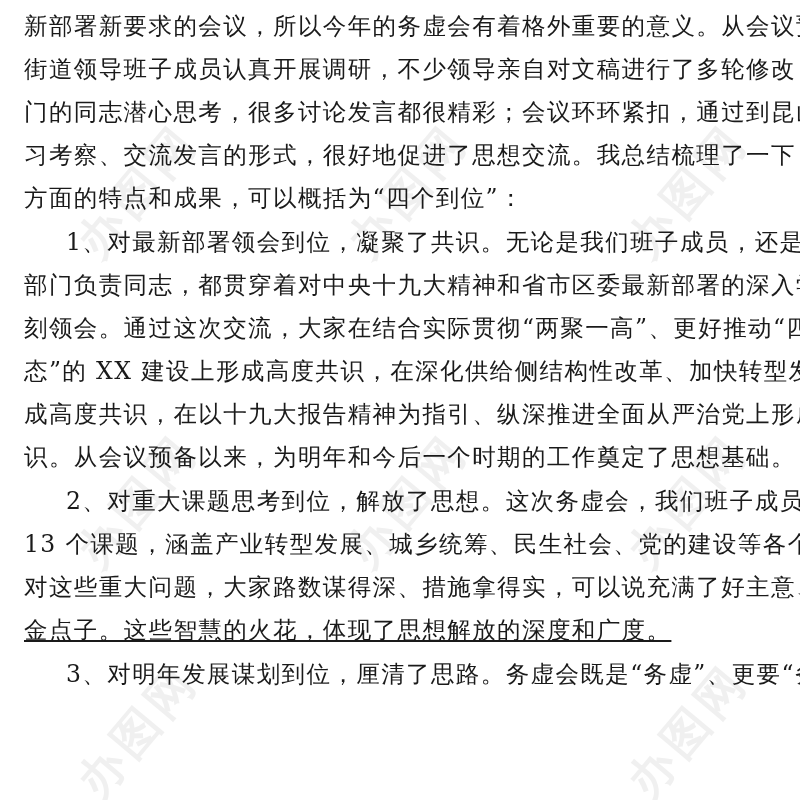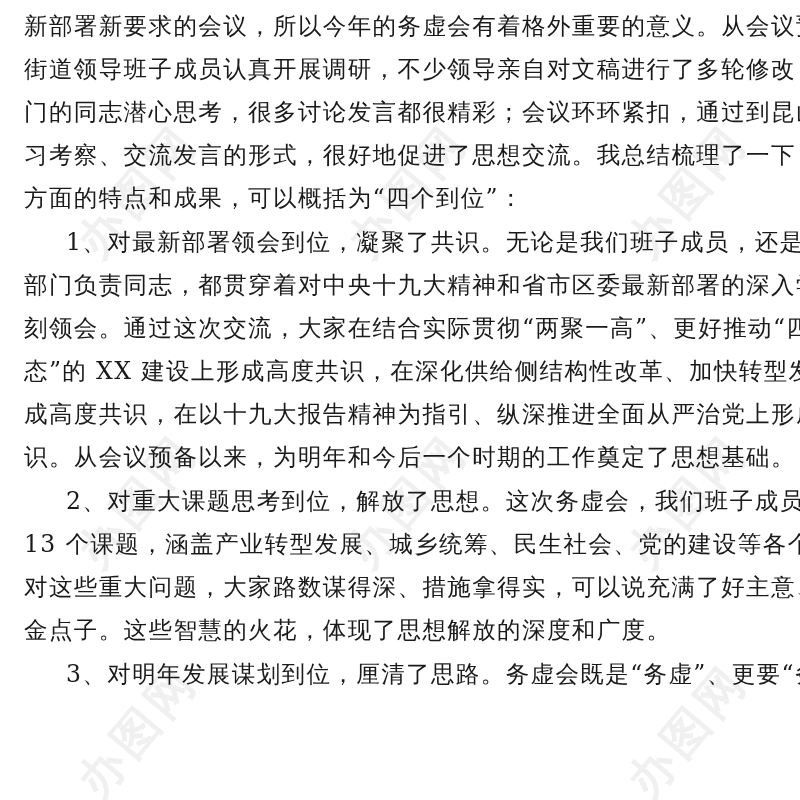--- a/index.html
+++ b/index.html
@@ -44,15 +44,15 @@
     <div class="line last" style="top: 184px;">方面的特点和成果，可以概括为“四个到位”：</div>
     <div class="line indent" style="top: 228px;">1、对最新部署领会到位，凝聚了共识。无论是我们班子成员，还是社区和</div>
     <div class="line" style="top: 271px;">部门负责同志，都贯穿着对中央十九大精神和省市区委最新部署的深入学习和深</div>
     <div class="line" style="top: 314px;">刻领会。通过这次交流，大家在结合实际贯彻“两聚一高”、更好推动“四个生</div>
     <div class="line" style="top: 357px;">态”的 XX 建设上形成高度共识，在深化供给侧结构性改革、加快转型发展上形</div>
     <div class="line" style="top: 400px;">成高度共识，在以十九大报告精神为指引、纵深推进全面从严治党上形成高度共</div>
     <div class="line last" style="top: 443px;">识。从会议预备以来，为明年和今后一个时期的工作奠定了思想基础。</div>
     <div class="line indent" style="top: 487px;">2、对重大课题思考到位，解放了思想。这次务虚会，我们班子成员谈到的</div>
     <div class="line" style="top: 530px;">13 个课题，涵盖产业转型发展、城乡统筹、民生社会、党的建设等各个领域。</div>
     <div class="line" style="top: 573px;">对这些重大问题，大家路数谋得深、措施拿得实，可以说充满了好主意、贡献了</div>
-    <div class="line last" style="top: 616px;">金点子。这些智慧的火花，体现了思想解放的深度和广度。</div>
+    <div class="line last" style="top: 616px; text-decoration: underline;">金点子。这些智慧的火花，体现了思想解放的深度和广度。</div>
     <div class="line indent" style="top: 660px;">3、对明年发展谋划到位，厘清了思路。务虚会既是“务虚”、更要“务实”，</div>
   </div>
 
 </body></html>

